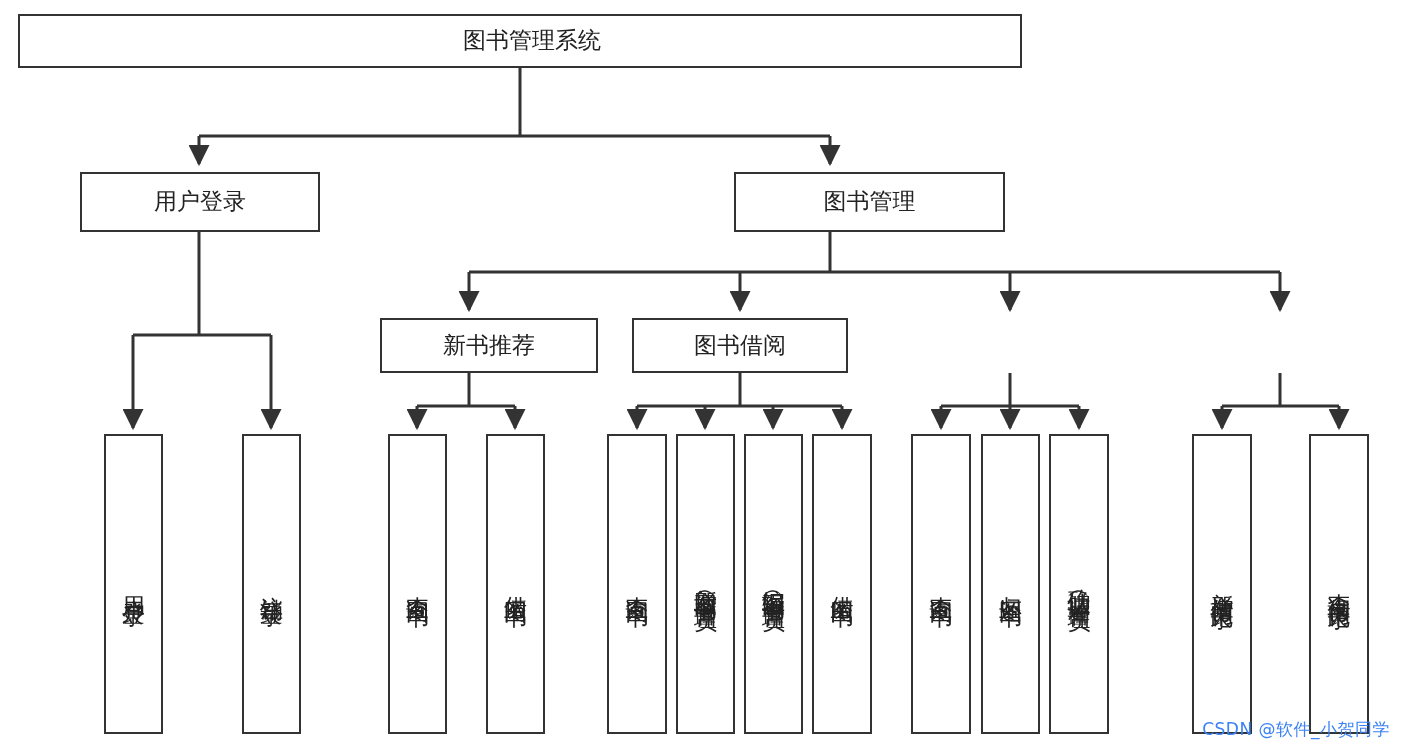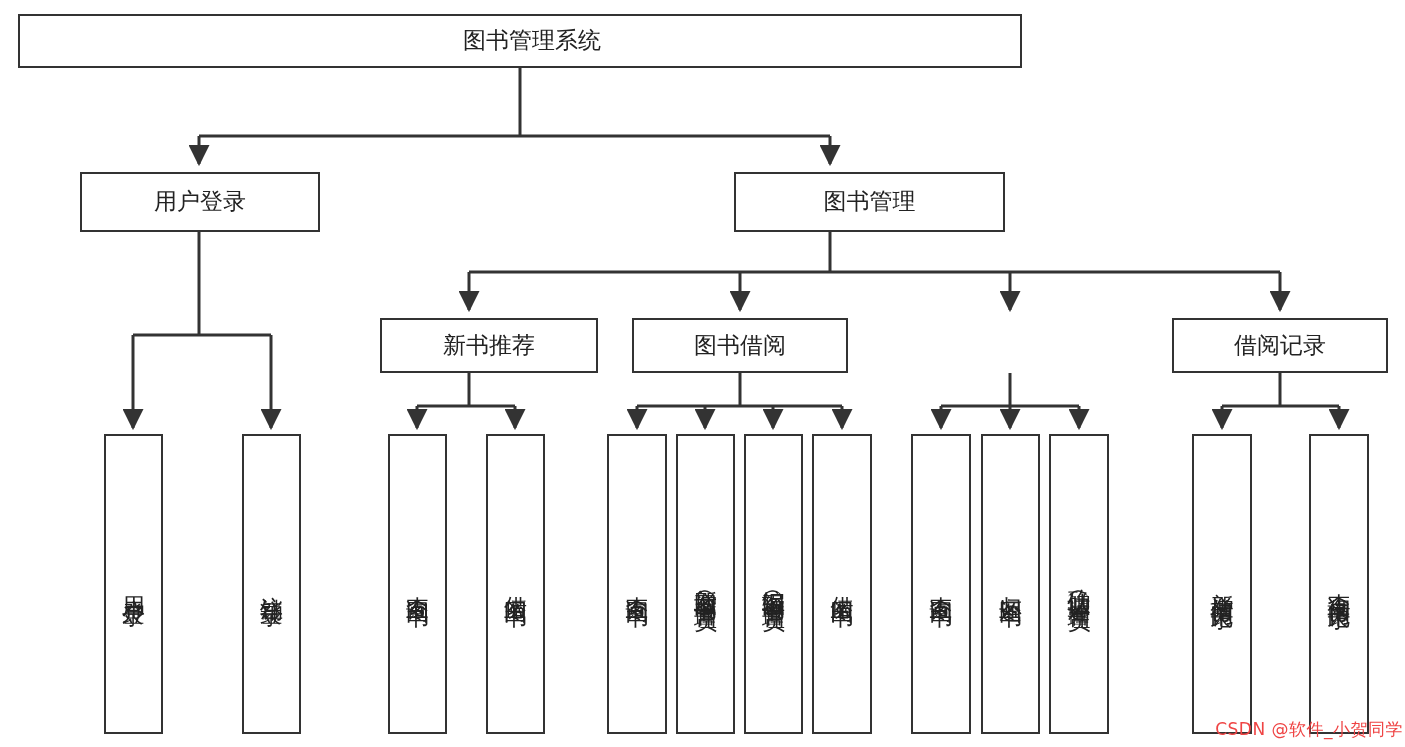--- a/index.html
+++ b/index.html
@@ -55,24 +55,24 @@
   }
   .node.vert .lbl {
     writing-mode: vertical-rl;
     text-orientation: upright;
     font-size: 23px;
     letter-spacing: 3px;
     line-height: 1;
   }
   #watermark {
     position: absolute;
-    right: 2px;
+    right: 15px;
     bottom: 6px;
     font-size: 17px;
-    color: #ef4444;
+    color: #3b82f6;
     white-space: nowrap;
     letter-spacing: 0.5px;
   }
 </style>
 </head>
 <body>
 
 <div id="canvas">
 
   <svg id="wires" viewBox="0 0 1405 747" xmlns="http://www.w3.org/2000/svg">
@@ -135,23 +135,20 @@
   <div class="node horiz" style="left:734px; top:172px; width:271px; height:60px;">
     <span class="lbl">图书管理</span>
   </div>
 
   <div class="node horiz" style="left:360px; top:318px; width:218px; height:55px;margin-left:20px;">
     <span class="lbl">新书推荐</span>
   </div>
   <div class="node horiz" style="left:632px; top:318px; width:216px; height:55px;align-items:center;">
     <span class="lbl">图书借阅</span>
   </div>
-  <div class="node horiz" style="left:1172px; top:318px; width:216px; height:55px;">
-    <span class="lbl">借阅记录</span>
-  </div>
 
   <div class="node vert" style="left:104px; top:434px; width:59px; height:300px;">
     <span class="lbl">用户登录</span>
   </div>
   <div class="node vert" style="left:242px; top:434px; width:59px; height:300px;">
     <span class="lbl">注销登录</span>
   </div>
 
   <div class="node vert" style="left:388px; top:434px; width:59px; height:300px;">
     <span class="lbl">查询图书</span>

